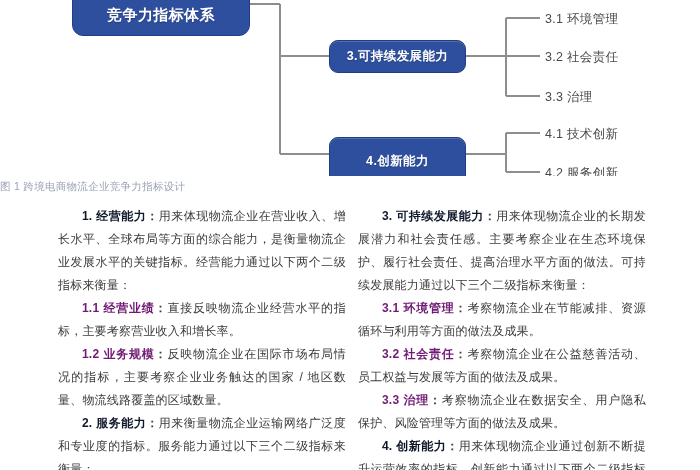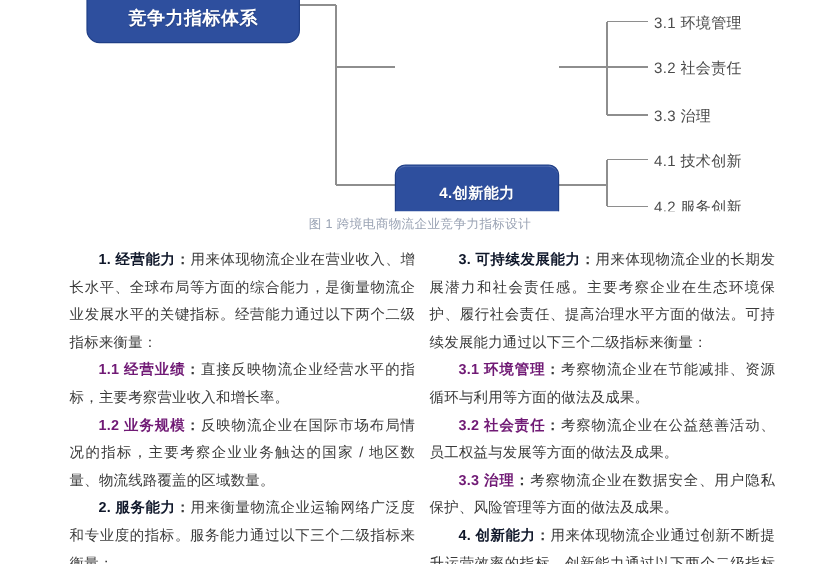--- a/index.html
+++ b/index.html
@@ -79,21 +79,20 @@
     color: #4a4a4a;
     white-space: nowrap;
     letter-spacing: 0.3px;
   }
 
   .caption {
     position: absolute;
     left: 0;
     top: 180px;
     width: 700px;
-    text-align: center;
     font-size: 10.5px;
     color: #9aa3b4;
     letter-spacing: 0.3px;
   }
 
   
   #columns {
     position: absolute;
     left: 0;
     top: 205px;
@@ -152,20 +151,23 @@
       <path d="M506 133 L506 172"></path>
       <path d="M506 133 L540 133"></path>
       <path d="M506 172 L540 172"></path>
     </g>
   </svg>
 
   <div class="node node-root">
     <span>竞争力指标体系</span>
   </div>
 
+  <div class="node node-branch node-b3">
+    <span>3.可持续发展能力</span>
+  </div>
 
   <div class="node node-branch node-b4">
     <span>4.创新能力</span>
   </div>
 
   <div class="leaf" style="left:545px; top:11px;">3.1 环境管理</div>
   <div class="leaf" style="left:545px; top:49px;">3.2 社会责任</div>
   <div class="leaf" style="left:545px; top:89px;">3.3 治理</div>
   <div class="leaf" style="left:545px; top:126px;">4.1 技术创新</div>
   <div class="leaf" style="left:545px; top:165px;">4.2 服务创新</div>

